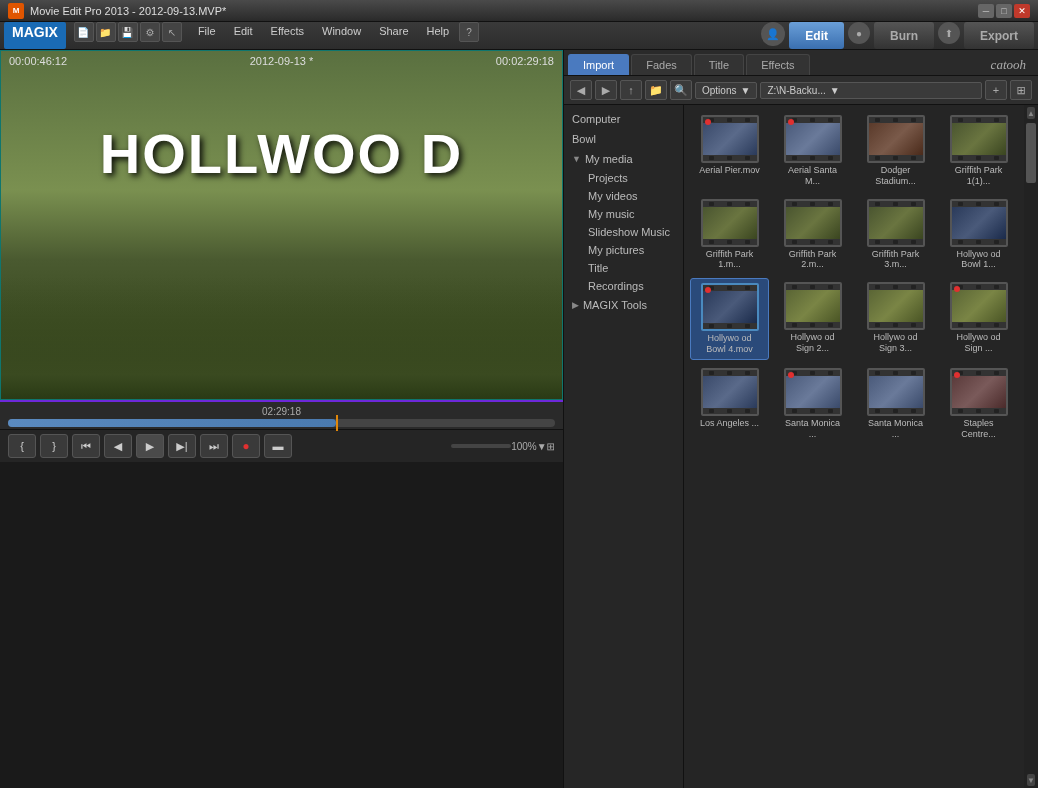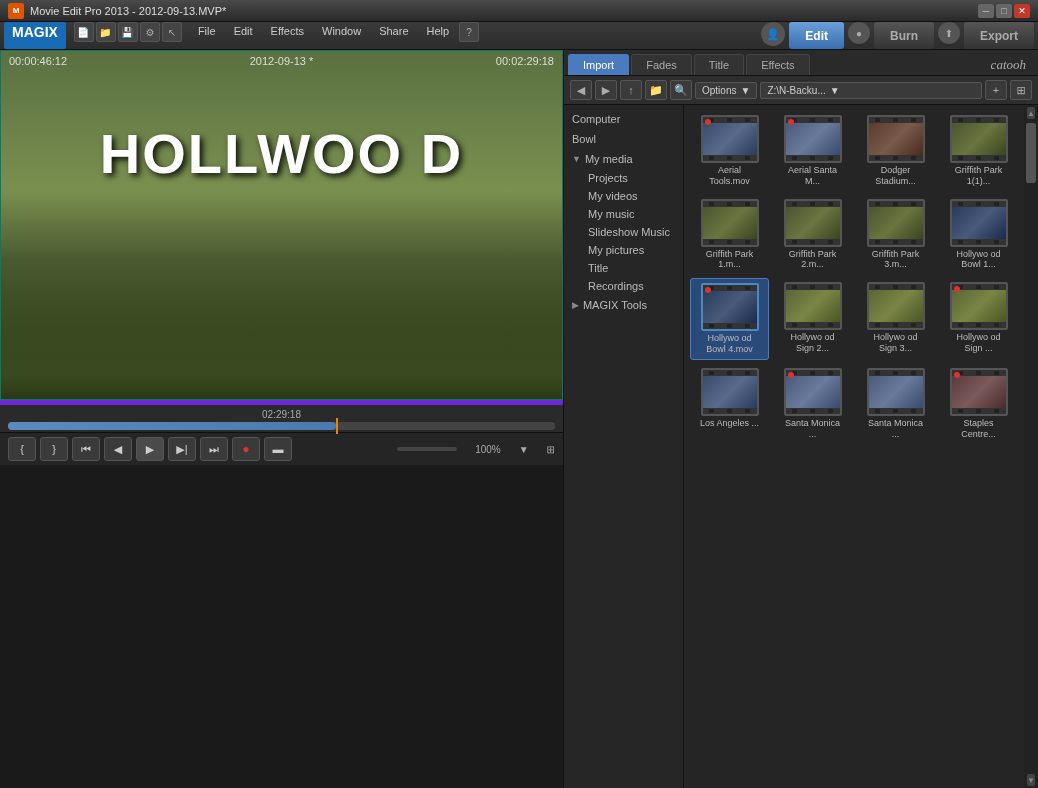--- a/index.html
+++ b/index.html
@@ -35,33 +35,33 @@
     .left-panel { width: 563px; display: flex; flex-direction: column; }
 
     
     .preview-area { position: relative; background: #000; height: 350px; border: 1px solid #0f766e; overflow: hidden; }
     .preview-timecodes { position: absolute; top: 4px; left: 8px; right: 8px; display: flex; justify-content: space-between; color: #ddd; font-size: 11px; z-index: 2; background: transparent; }
     .hollywood-bg { width: 100%; height: 100%; background: linear-gradient(135deg, #4a5a2a 0%, #6a7a3a 30%, #8a9a4a 50%, #5a6a30 70%, #3a4a20 100%); position: relative; display: flex; align-items: center; justify-content: center; }
     .hollywood-sign { font-size: 52px; font-weight: 900; color: white; text-shadow: 2px 2px 4px rgba(0,0,0,0.8); letter-spacing: -2px; font-family: Arial Black, sans-serif; }
     .preview-collapse { position: absolute; top: 2px; right: 2px; width: 12px; height: 12px; background: #555; color: #aaa; font-size: 8px; display: flex; align-items: center; justify-content: center; cursor: pointer; }
 
     
-    .scrubber-area { background: #2a2a2a; padding: 2px 8px; border-top: 5px solid #6d28d9; position: relative; }
+    .scrubber-area { background: #2a2a2a; padding: 2px 8px; border-top: 2px solid #6d28d9; position: relative; }
     .scrubber-bar { width: 100%; height: 8px; background: #444; border-radius: 4px; position: relative; cursor: pointer; }
     .scrubber-pos { width: 60%; height: 100%; background: linear-gradient(to right, #5a8abf, #4a7aaf); border-radius: 4px; }
     .scrubber-marker { position: absolute; top: -4px; left: 60%; width: 2px; height: 16px; background: #e0870a; }
     .time-label { text-align: center; color: #aaa; font-size: 10px; padding: 2px 0; }
 
     
     .playback-controls { background: #252525; padding: 4px 8px; display: flex; align-items: center; gap: 4px; border-top: 1px solid #111; }
     .ctrl-btn { width: 28px; height: 24px; background: #3a3a3a; border: 1px solid #555; border-radius: 3px; color: #ccc; display: flex; align-items: center; justify-content: center; font-size: 11px; cursor: pointer; }
     .ctrl-btn.play { background: #4a4a4a; }
     .ctrl-btn.record { color: #e03030; }
     .ctrl-spacer { flex: 1; }
-    .zoom-control { display: flex; align-items: center; gap: 18px; color: #aaa; font-size: 10px; }
+    .zoom-control { display: flex; align-items: center; gap: 0; color: #aaa; font-size: 10px; }
     .zoom-slider { width: 60px; height: 4px; background: #444; border-radius: 2px; }
 
     
     .right-panel { flex: 1; display: flex; flex-direction: column; background: #252525; border-left: 1px solid #111; }
 
     
     .browser-tabs { display: flex; background: #2a2a2a; border-bottom: 1px solid #111; align-items: center; padding: 4px 4px 0; }
     .browser-tab { padding: 4px 14px; border-radius: 3px 3px 0 0; cursor: pointer; font-size: 11px; color: #aaa; background: #333; border: 1px solid #444; border-bottom: none; margin-right: 2px; }
     .browser-tab.active { background: #4a7abf; color: white; border-color: #4a7abf; }
     .catooh-logo { margin-left: auto; font-size: 13px; font-style: italic; color: #aaa; padding-right: 8px; font-family: Georgia, serif; }
@@ -276,21 +276,21 @@
                   <div style="width:5px;height:4px;background:#222;border-radius:1px;"></div>
                 </div>
               <div style="flex:1;background:linear-gradient(135deg,#3a4a6a,#5a6a8a,#2a3a5a);"></div>
               <div style="display:flex;justify-content:space-around;padding:1px 0;">
                   <div style="width:5px;height:4px;background:#222;border-radius:1px;"></div>
                   <div style="width:5px;height:4px;background:#222;border-radius:1px;"></div>
                   <div style="width:5px;height:4px;background:#222;border-radius:1px;"></div>
                 </div>
             </div>
           </div>
-          <div class="file-name">Aerial Tools.mov</div>
+          <div class="file-name">Aerial Pier.mov</div>
         </div>
 
         <div class="file-item">
           <div class="file-thumb has-red-dot">
             <div style="width:100%;height:100%;display:flex;flex-direction:column;">
               <div style="display:flex;justify-content:space-around;padding:1px 0;">
                   <div style="width:5px;height:4px;background:#222;border-radius:1px;"></div>
                   <div style="width:5px;height:4px;background:#222;border-radius:1px;"></div>
                   <div style="width:5px;height:4px;background:#222;border-radius:1px;"></div>
                 </div>

